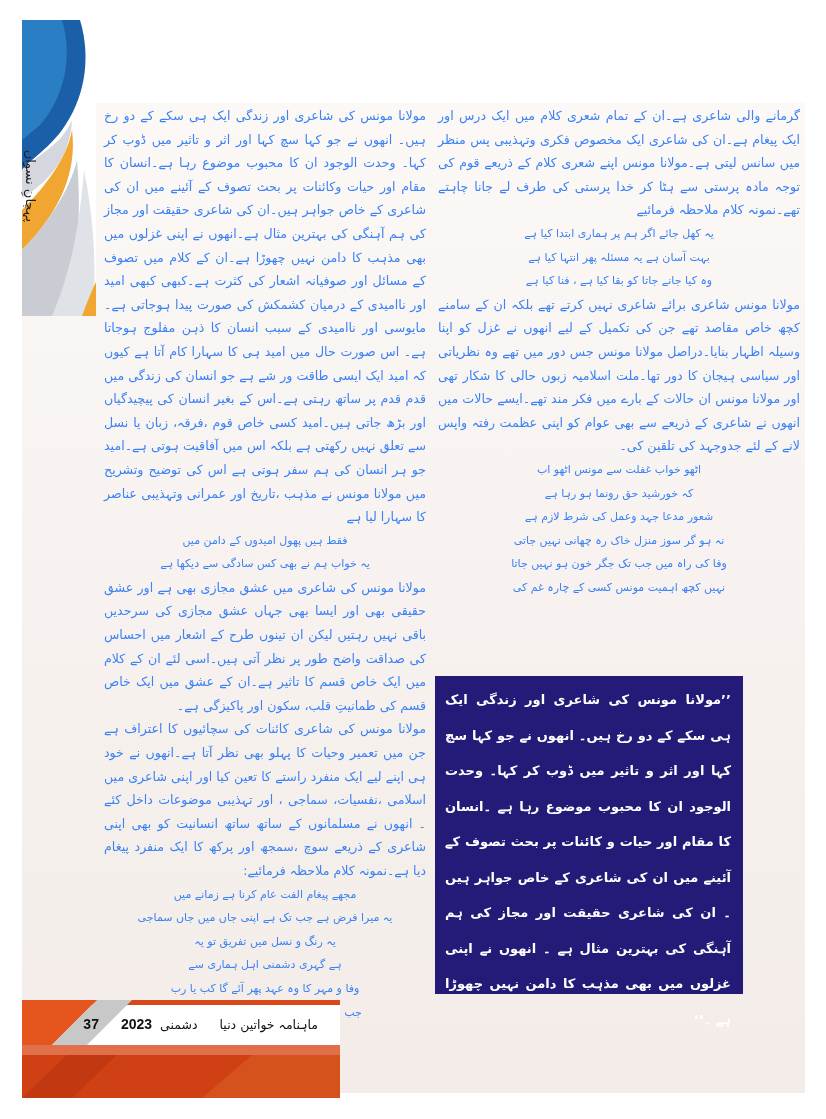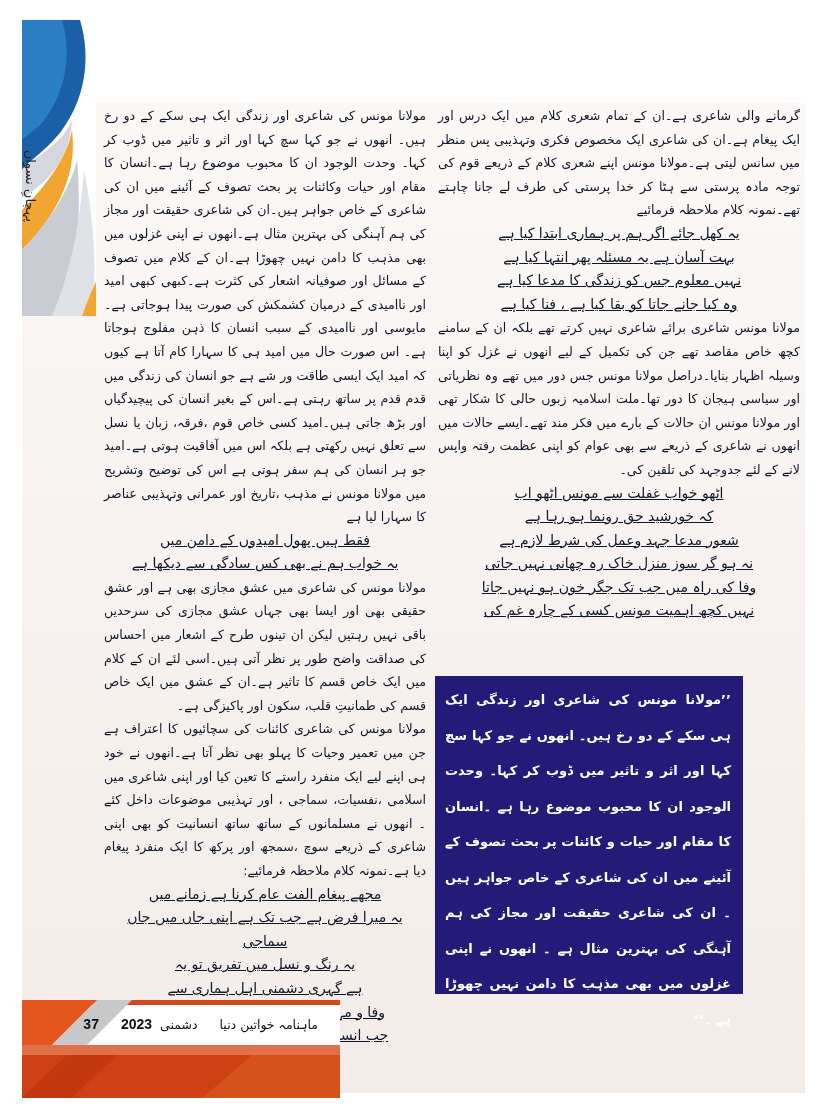--- a/index.html
+++ b/index.html
@@ -16,26 +16,26 @@
   .side-band svg { width: 100%; height: 100%; display: block; }
   .side-title {
     position: absolute; left: 38px; top: 122px; width: 100px; height: 20px;
     transform: rotate(90deg); transform-origin: left top;
     font-size: 13px; color: #222; direction: rtl; white-space: nowrap;
     font-family: "DejaVu Sans", sans-serif;
   }
 
   .col {
     position: absolute; direction: rtl; text-align: justify;
-    font-family: "DejaVu Sans", sans-serif; font-size: 12.6px; line-height: 23.6px; color: #0f172a;
+    font-family: "DejaVu Sans", sans-serif; font-size: 12.6px; line-height: 23.6px; color: #3b82f6;
   }
   .col-right { left: 438px; top: 104px; width: 362px; }
   .col-left { left: 104px; top: 104px; width: 322px; }
   .col p { text-align-last: right; }
-  .verse { text-align: center !important; text-align-last: center !important; font-size: 14px; line-height: 23.6px; text-decoration: underline; }
+  .verse { text-align: center !important; text-align-last: center !important; font-size: 11px; line-height: 23.6px; }
 
   .quote-box {
     position: absolute; left: 435px; top: 676px; width: 308px; height: 318px;
     background: #241a78; color: #ffffff; direction: rtl;
     padding: 6px 12px 6px 10px;
     font-family: "DejaVu Sans", sans-serif; font-weight: bold; font-size: 13px; line-height: 35.5px;
     text-align: justify; text-align-last: right;
   }
 
   .footer-banner {
@@ -66,21 +66,20 @@
     <path d="M60,296 C66,280 70,270 74,262 L74,296 Z" fill="#f0a630"></path>
   </svg>
 </div>
 <div class="side-title">پہچانِ نسواں</div>
 
 <div class="col col-right">
   <p>گرمانے والی شاعری ہے۔ان کے تمام شعری کلام میں ایک درس اور ایک پیغام ہے۔ان کی شاعری ایک مخصوص فکری وتہذیبی پس منظر میں سانس لیتی ہے۔مولانا مونس اپنے شعری کلام کے ذریعے قوم کی توجہ مادہ پرستی سے ہٹا کر خدا پرستی کی طرف لے جانا چاہتے تھے۔نمونہ کلام ملاحظہ فرمائیے</p>
   <div>
     <div class="verse">یہ کھل جائے اگر ہم پر ہماری ابتدا کیا ہے</div>
     <div class="verse">بہت آسان ہے یہ مسئلہ پھر انتہا کیا ہے</div>
-    <div class="verse">نہیں معلوم جس کو زندگی کا مدعا کیا ہے</div>
     <div class="verse">وہ کیا جانے جاتا کو بقا کیا ہے ، فنا کیا ہے</div>
   </div>
   <p>مولانا مونس شاعری برائے شاعری نہیں کرتے تھے بلکہ ان کے سامنے کچھ خاص مقاصد تھے جن کی تکمیل کے لیے انھوں نے غزل کو اپنا وسیلہ اظہار بنایا۔دراصل مولانا مونس جس دور میں تھے وہ نظریاتی اور سیاسی ہیجان کا دور تھا۔ملت اسلامیہ زبوں حالی کا شکار تھی اور مولانا مونس ان حالات کے بارے میں فکر مند تھے۔ایسے حالات میں انھوں نے شاعری کے ذریعے سے بھی عوام کو اپنی عظمت رفتہ واپس لانے کے لئے جدوجہد کی تلقین کی۔</p>
   <div>
     <div class="verse">اٹھو خواب غفلت سے مونس اٹھو اب</div>
     <div class="verse">کہ خورشید حق رونما ہو رہا ہے</div>
     <div class="verse">شعور مدعا جہد وعمل کی شرط لازم ہے</div>
     <div class="verse">نہ ہو گر سوز منزل خاک رہ چھانی نہیں جاتی</div>
     <div class="verse">وفا کی راہ میں جب تک جگر خون ہو نہیں جاتا</div>
     <div class="verse">نہیں کچھ اہمیت مونس کسی کے چارہ غم کی</div>

